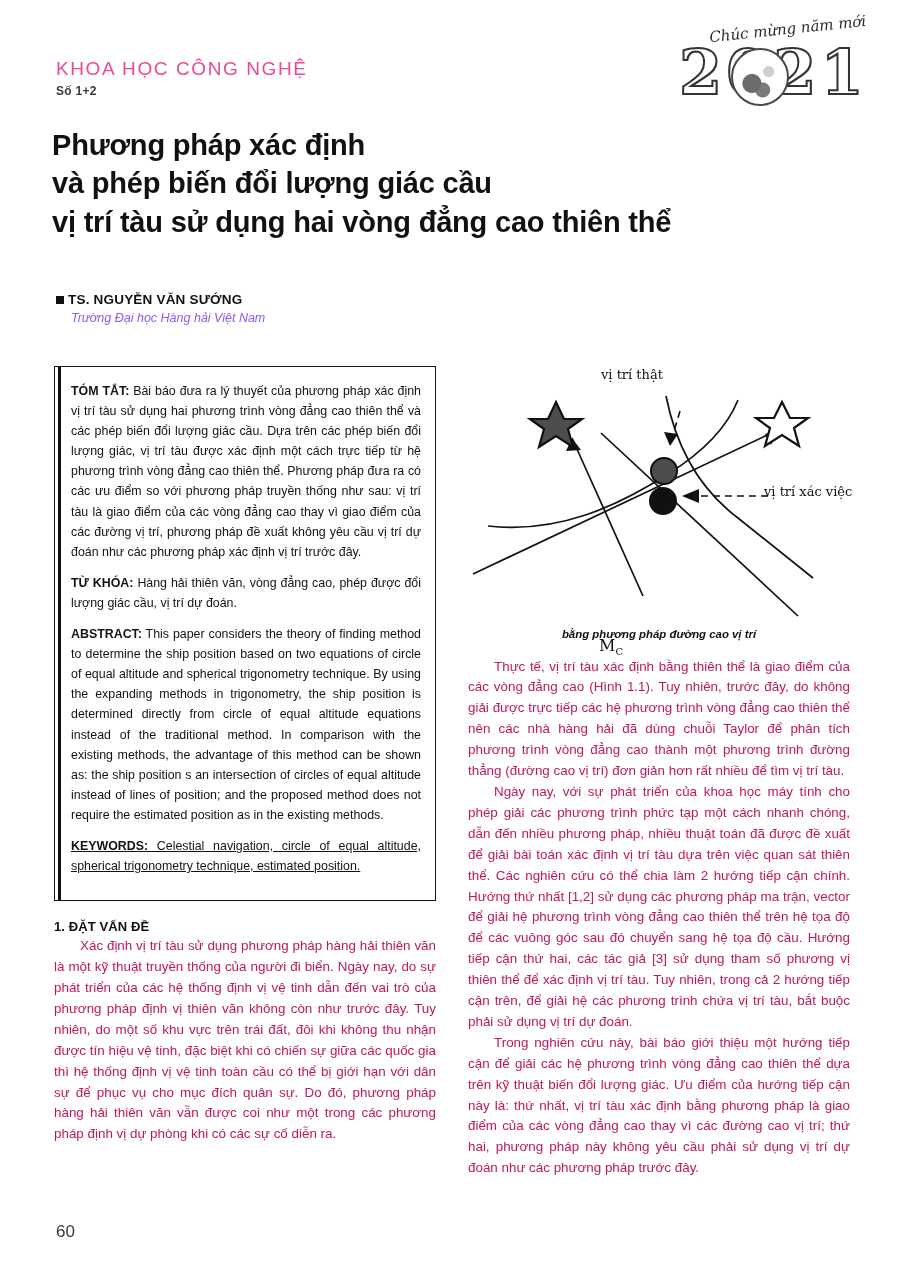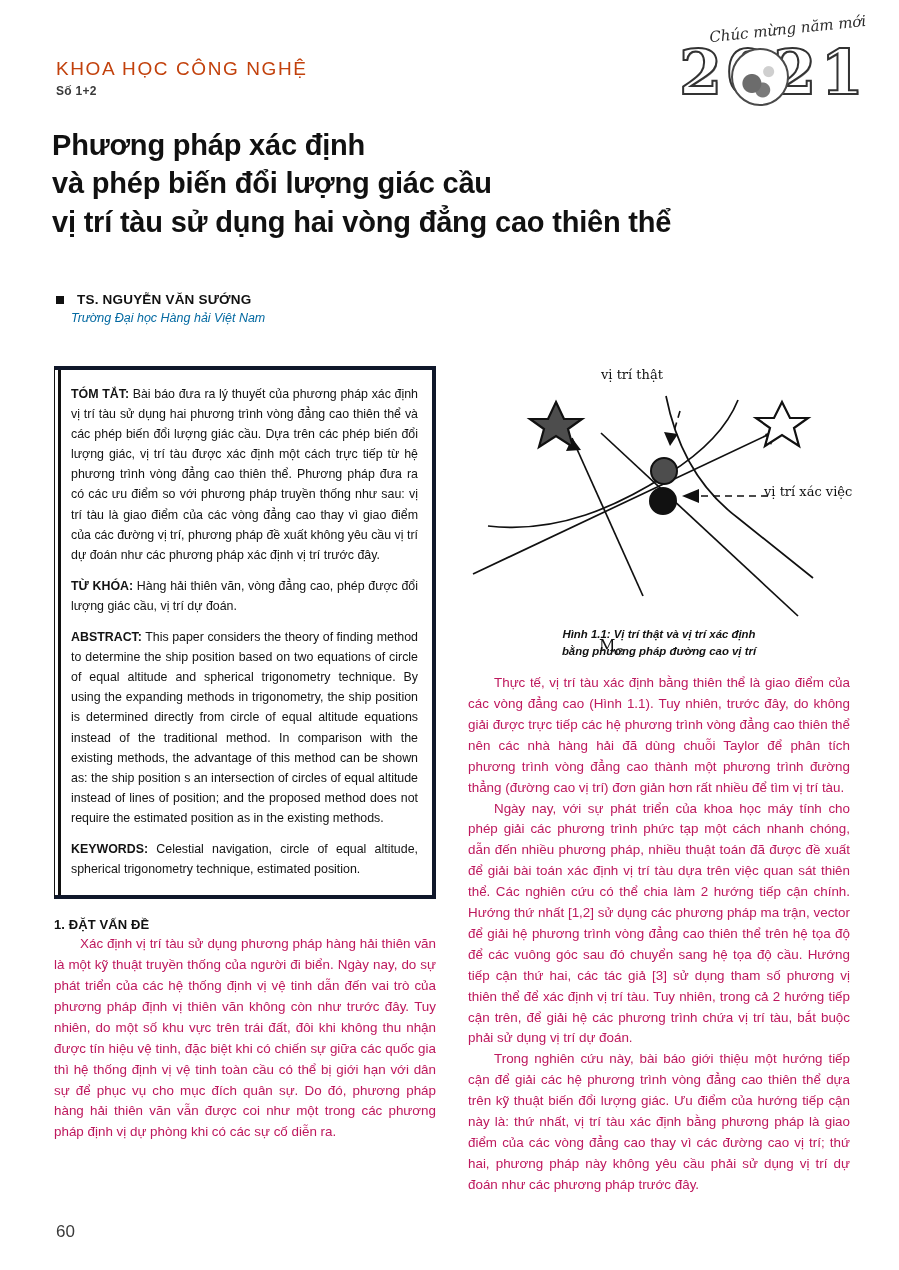--- a/index.html
+++ b/index.html
@@ -23,21 +23,21 @@
 
   
   .masthead {
     position: absolute;
     left: 56px;
     top: 58px;
   }
   .masthead-title {
     font-size: 19px;
     letter-spacing: 1.6px;
-    color: #c2410c;
+    color: #ec4899;
     font-weight: 400;
     white-space: nowrap;
   }
   .masthead-issue {
     font-size: 12px;
     font-weight: 700;
     color: #3a3a3a;
     letter-spacing: 0.3px;
     margin-top: 4px;
   }
@@ -109,58 +109,58 @@
 
   
   .author-block {
     position: absolute;
     left: 56px;
     top: 292px;
   }
   .author-row {
     display: flex;
     align-items: center;
-    gap: 13px;
+    gap: 4px;
   }
   .author-bullet {
     width: 8px;
     height: 8px;
     background: #111111;
     display: inline-block;
   }
   .author-name {
     font-size: 13.5px;
     font-weight: 700;
     letter-spacing: 0.2px;
   }
   .author-affil {
     font-size: 12.5px;
     font-style: italic;
     margin-top: 4px;
     margin-left: 15px;
-    color: #0369a1;
+    color: #8b5cf6;
   }
 
   
   .col-left {
     position: absolute;
     left: 54px;
     top: 366px;
     width: 382px;
   }
   .col-right {
     position: absolute;
     left: 468px;
     top: 366px;
     width: 382px;
   }
 
   
   .abstract-box {
-    border: 4px solid #0f172a;
+    border: 1px solid #0f172a;
     border-left: 1px solid #111111;
     padding: 14px 14px 12px 16px;
     position: relative;
     box-sizing: border-box;
     width: 382px;
   }
   .abstract-box::before {
     content: "";
     position: absolute;
     left: 3px;
@@ -169,21 +169,21 @@
     width: 3px;
     background: #111111;
   }
   .abs-p {
     font-size: 12.4px;
     line-height: 1.62;
     text-align: justify;
     margin: 0 0 11px 0;
     color: #131313;
   }
-  .abs-p:last-child { margin-bottom: 4px; }
+  .abs-p:last-child { margin-bottom: 12px; text-decoration: underline; }
   .abs-label {
     font-weight: 700;
   }
 
   
   .sec-heading {
     font-size: 13px;
     font-weight: 700;
     margin: 18px 0 2px 0;
     letter-spacing: 0.1px;
@@ -330,21 +330,20 @@
         </svg>
 
         <div class="fig-label" style="left:133px; top:1px;">vị trí thật</div>
 
         <div class="fig-label" style="left:296px; top:118px;">vị trí xác việc</div>
 
         <div class="fig-label mc" style="left:131px; top:222px;"><span>M</span><sub>C</sub></div>
       </div>
 
       <div class="figure-caption">
-        <div>Hình 1.1: Vị trí thật và vị trí xác định</div>
         <div>bằng phương pháp đường cao vị trí</div>
       </div>
     </div>
 
     <p class="body-p" style="margin-top:14px;">Thực tế, vị trí tàu xác định bằng thiên thể là giao điểm của các vòng đẳng cao (Hình 1.1). Tuy nhiên, trước đây, do không giải được trực tiếp các hệ phương trình vòng đẳng cao thiên thể nên các nhà hàng hải đã dùng chuỗi Taylor để phân tích phương trình vòng đẳng cao thành một phương trình đường thẳng (đường cao vị trí) đơn giản hơn rất nhiều để tìm vị trí tàu.</p>
     <p class="body-p">Ngày nay, với sự phát triển của khoa học máy tính cho phép giải các phương trình phức tạp một cách nhanh chóng, dẫn đến nhiều phương pháp, nhiều thuật toán đã được đề xuất để giải bài toán xác định vị trí tàu dựa trên việc quan sát thiên thể. Các nghiên cứu có thể chia làm 2 hướng tiếp cận chính. Hướng thứ nhất [1,2] sử dụng các phương pháp ma trận, vector để giải hệ phương trình vòng đẳng cao thiên thể trên hệ tọa độ để các vuông góc sau đó chuyển sang hệ tọa độ cầu. Hướng tiếp cận thứ hai, các tác giả [3] sử dụng tham số phương vị thiên thể để xác định vị trí tàu. Tuy nhiên, trong cả 2 hướng tiếp cận trên, để giải hệ các phương trình chứa vị trí tàu, bắt buộc phải sử dụng vị trí dự đoán.</p>
     <p class="body-p">Trong nghiên cứu này, bài báo giới thiệu một hướng tiếp cận để giải các hệ phương trình vòng đẳng cao thiên thể dựa trên kỹ thuật biến đổi lượng giác. Ưu điểm của hướng tiếp cận này là: thứ nhất, vị trí tàu xác định bằng phương pháp là giao điểm của các vòng đẳng cao thay vì các đường cao vị trí; thứ hai, phương pháp này không yêu cầu phải sử dụng vị trí dự đoán như các phương pháp trước đây.</p>
   </div>
 
   <div class="page-number">60</div>

